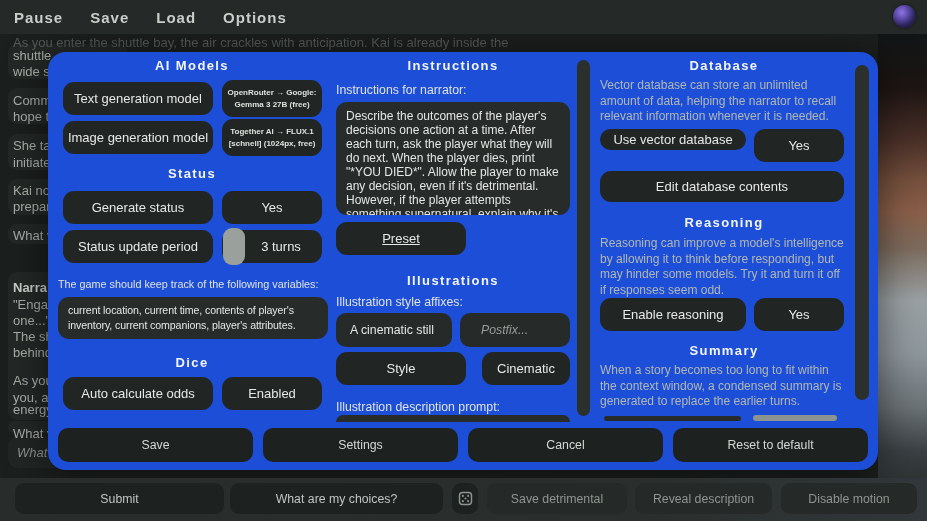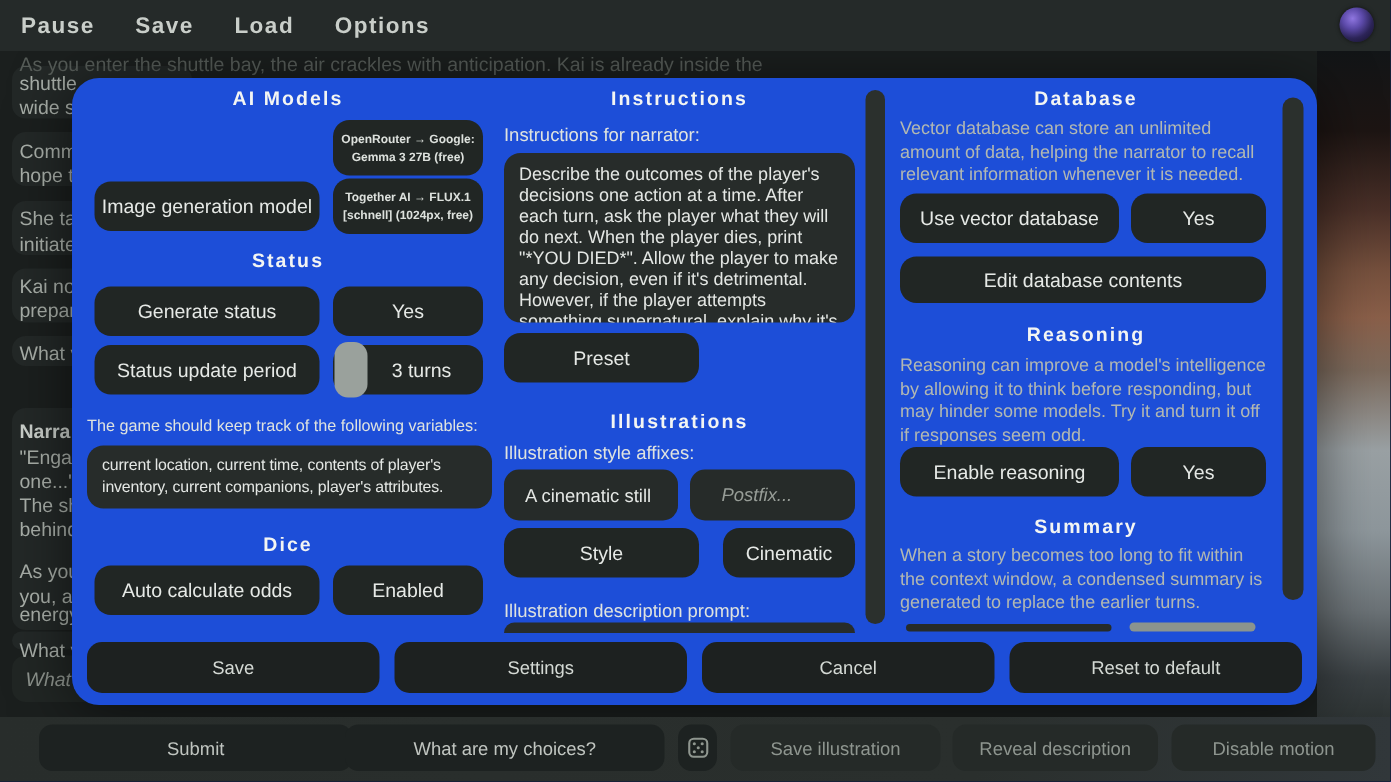--- a/index.html
+++ b/index.html
@@ -113,20 +113,21 @@
     <span class="menu-item">Save</span>
     <span class="menu-item">Load</span>
     <span class="menu-item">Options</span>
     <span class="menu-avatar"></span>
   </div>
 
   <div class="modal">
 
     <div class="col col-left">
       <div class="mh" style="top:6px;">AI Models</div>
+      <div class="btn" style="left:1px; top:30px; width:150px; height:33px;">Text generation model</div>
       <div class="btn btn-sm" style="left:160px; top:28px; width:100px; height:37px;">OpenRouter → Google: Gemma 3 27B (free)</div>
       <div class="btn" style="left:1px; top:69px; width:150px; height:33px;">Image generation model</div>
       <div class="btn btn-sm" style="left:160px; top:67px; width:100px; height:37px;">Together AI → FLUX.1 [schnell] (1024px, free)</div>
 
       <div class="mh" style="top:114px;">Status</div>
       <div class="btn" style="left:1px; top:139px; width:150px; height:33px;">Generate status</div>
       <div class="btn" style="left:160px; top:139px; width:100px; height:33px;">Yes</div>
       <div class="btn" style="left:1px; top:178px; width:150px; height:33px;">Status update period</div>
       <div class="btn" style="left:160px; top:178px; width:100px; height:33px; padding-left:18px;">
         <span class="slider-thumb"></span>
@@ -138,38 +139,38 @@
 
       <div class="mh" style="top:303px;">Dice</div>
       <div class="btn" style="left:1px; top:325px; width:150px; height:33px;">Auto calculate odds</div>
       <div class="btn" style="left:160px; top:325px; width:100px; height:33px;">Enabled</div>
     </div>
 
     <div class="col col-mid">
       <div class="mh" style="top:6px;">Instructions</div>
       <div class="flabel" style="left:0; top:31px;">Instructions for narrator:</div>
       <div class="tbox" style="left:0; top:50px; width:234px; height:113px; font-size:12px; line-height:1.17; padding:7px 10px;">Describe the outcomes of the player's decisions one action at a time. After each turn, ask the player what they will do next. When the player dies, print "*YOU DIED*". Allow the player to make any decision, even if it's detrimental. However, if the player attempts something supernatural, explain why it's not possible.</div>
-      <div class="btn" style="left:0; top:170px; width:130px; height:33px;">Preset</div>
+      <div class="btn" style="left:0; top:170px; width:130px; height:33px;text-decoration:underline;">Preset</div>
 
       <div class="mh" style="top:221px;">Illustrations</div>
       <div class="flabel" style="left:0; top:243px;">Illustration style affixes:</div>
       <input class="inputf" style="left: 0px; top: 261px; width: 116px; height: 34px;" value="A cinematic still of">
       <input class="inputf" style="left: 124px; top: 261px; width: 110px; height: 34px; padding-left: 21px;" placeholder="Postfix...">
       <div class="btn" style="left:146px; top:300px; width:88px; height:33px;">Cinematic</div>
       <div class="btn" style="left:0; top:300px; width:130px; height:33px;">Style</div>
       <div class="flabel" style="left:0; top:348px;">Illustration description prompt:</div>
       <div class="tbox" style="left:0; top:363px; width:234px; height:7px; border-radius:10px 10px 0 0; padding:0;"></div>
     </div>
 
     <div class="mscroll" style="left:529px; top:8px; width:13px; height:356px;"></div>
 
     <div class="col col-right">
       <div class="mh" style="top:6px;">Database</div>
       <div class="para" style="left:0; top:26px; width:248px;">Vector database can store an unlimited amount of data, helping the narrator to recall relevant information whenever it is needed.</div>
-      <div class="btn" style="left:0; top:77px; width:146px; height:33px;">Use vector database</div>
+      <div class="btn" style="left:0; top:77px; width:146px; height:21px;">Use vector database</div>
       <div class="btn" style="left:154px; top:77px; width:90px; height:33px;">Yes</div>
       <div class="btn" style="left:0; top:119px; width:244px; height:31px;">Edit database contents</div>
 
       <div class="mh" style="top:163px;">Reasoning</div>
       <div class="para" style="left:0; top:184px; width:248px;">Reasoning can improve a model's intelligence by allowing it to think before responding, but may hinder some models. Try it and turn it off if responses seem odd.</div>
       <div class="btn" style="left:0; top:246px; width:146px; height:33px;">Enable reasoning</div>
       <div class="btn" style="left:154px; top:246px; width:90px; height:33px;">Yes</div>
 
       <div class="mh" style="top:291px;">Summary</div>
       <div class="para" style="left:0; top:311px; width:248px;">When a story becomes too long to fit within the context window, a condensed summary is generated to replace the earlier turns.</div>
@@ -181,32 +182,32 @@
 
     <div class="footer">
       <div class="fbtn">Save</div>
       <div class="fbtn">Settings</div>
       <div class="fbtn">Cancel</div>
       <div class="fbtn">Reset to default</div>
     </div>
   </div>
 
   <div class="bottombar">
-    <div class="bbtn" style="left:26px; width:209px;">Submit</div>
+    <div class="bbtn" style="left:15px; width:209px;">Submit</div>
     <div class="bbtn" style="left:230px; width:213px;">What are my choices?</div>
     <div class="bbtn" style="left:452px; width:26px;">
       <span style="display:flex;">
         <svg width="15" height="15" viewBox="0 0 16 16">
           <rect x="1.6" y="1.6" width="12.8" height="12.8" rx="3.2" fill="none" stroke="#8f968f" stroke-width="1.5"></rect>
           <circle cx="5.2" cy="5.2" r="1.1" fill="#8f968f"></circle>
           <circle cx="10.8" cy="5.2" r="1.1" fill="#8f968f"></circle>
           <circle cx="8" cy="8" r="1.1" fill="#8f968f"></circle>
           <circle cx="5.2" cy="10.8" r="1.1" fill="#8f968f"></circle>
           <circle cx="10.8" cy="10.8" r="1.1" fill="#8f968f"></circle>
         </svg>
       </span>
     </div>
-    <div class="bbtn bbtn-dim" style="left:487px; width:140px;">Save illustration</div>
+    <div class="bbtn bbtn-dim" style="left:487px; width:140px;">Save detrimental</div>
     <div class="bbtn bbtn-dim" style="left:635px; width:137px;">Reveal description</div>
     <div class="bbtn bbtn-dim" style="left:781px; width:136px;">Disable motion</div>
   </div>
 
 </div>
 
 </body></html>

